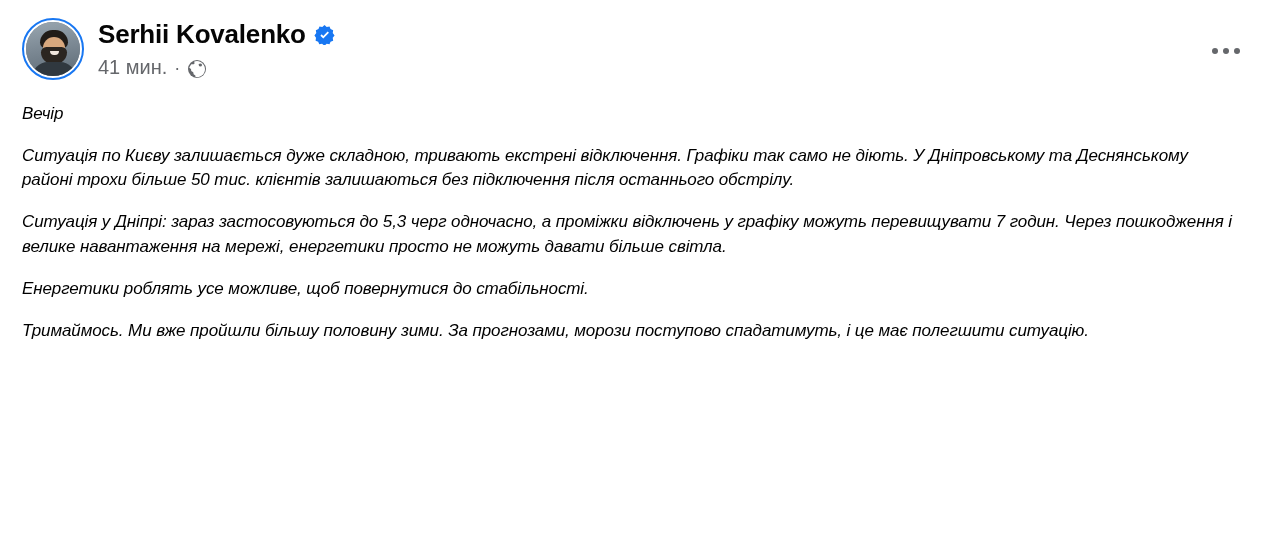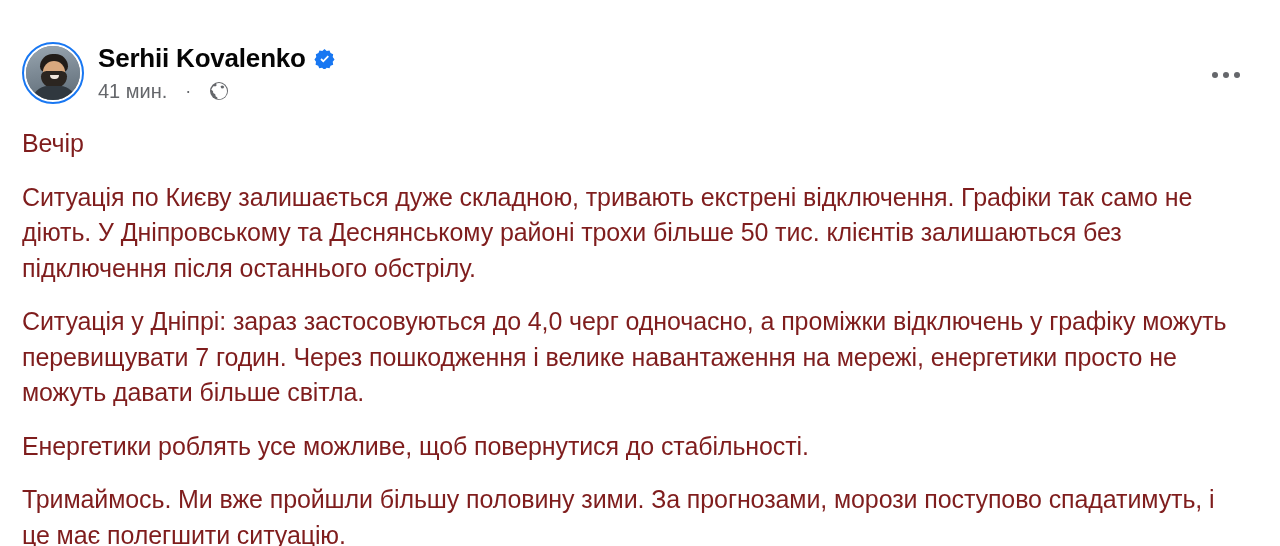--- a/index.html
+++ b/index.html
@@ -13,21 +13,20 @@
     font-family: "Liberation Sans", sans-serif;
     color: #050505;
     overflow: hidden;
   }
   .post {
     position: relative;
     width: 1280px;
     height: 442px;
     box-sizing: border-box;
     padding: 18px 40px 0 22px;
-    margin-top: 24px;
   }
   .post-header {
     display: flex;
     align-items: flex-start;
     gap: 14px;
   }
   .avatar-wrap {
     width: 62px;
     height: 62px;
     border-radius: 50%;
@@ -111,22 +110,22 @@
     color: #050505;
   }
   .verified {
     width: 21px;
     height: 21px;
     flex: 0 0 auto;
     display: block;
   }
   .meta-row {
     display: flex;
-    align-items: center;
-    gap: 18px;
+    align-items: flex-end;
+    gap: 7px;
     margin-top: 6px;
     color: #65676b;
     font-size: 20px;
   }
   .meta-sep {
     color: #65676b;
     font-size: 18px;
   }
   .globe-icon {
     width: 20px;
@@ -148,24 +147,25 @@
   }
   .more-btn span {
     width: 6px;
     height: 6px;
     border-radius: 50%;
     background: #65676b;
     display: block;
   }
   .post-body {
     margin-top: 22px;
-    font-size: 25px;
+    font-size: 17px;
     line-height: 1.42;
-    color: #7f1d1d;
+    color: #000000;
     letter-spacing: -0.1px;
+    font-style: italic;
   }
   .post-body p {
     margin: 0 0 18px 0;
   }
   .post-body p:last-child {
     margin-bottom: 0;
   }
 </style>
 </head>
 <body>
@@ -206,18 +206,18 @@
 
   <div class="more-btn">
     <span></span>
     <span></span>
     <span></span>
   </div>
 
   <div class="post-body">
     <p>Вечір</p>
     <p>Ситуація по Києву залишається дуже складною, тривають екстрені відключення. Графіки так само не діють. У Дніпровському та Деснянському районі трохи більше 50 тис. клієнтів залишаються без підключення після останнього обстрілу.</p>
-    <p>Ситуація у Дніпрі: зараз застосовуються до 4,0 черг одночасно, а проміжки відключень у графіку можуть перевищувати 7 годин. Через пошкодження і велике навантаження на мережі, енергетики просто не можуть давати більше світла.</p>
+    <p>Ситуація у Дніпрі: зараз застосовуються до 5,3 черг одночасно, а проміжки відключень у графіку можуть перевищувати 7 годин. Через пошкодження і велике навантаження на мережі, енергетики просто не можуть давати більше світла.</p>
     <p>Енергетики роблять усе можливе, щоб повернутися до стабільності.</p>
     <p>Тримаймось. Ми вже пройшли більшу половину зими. За прогнозами, морози поступово спадатимуть, і це має полегшити ситуацію.</p>
   </div>
 
 </div>
 
 </body></html>

